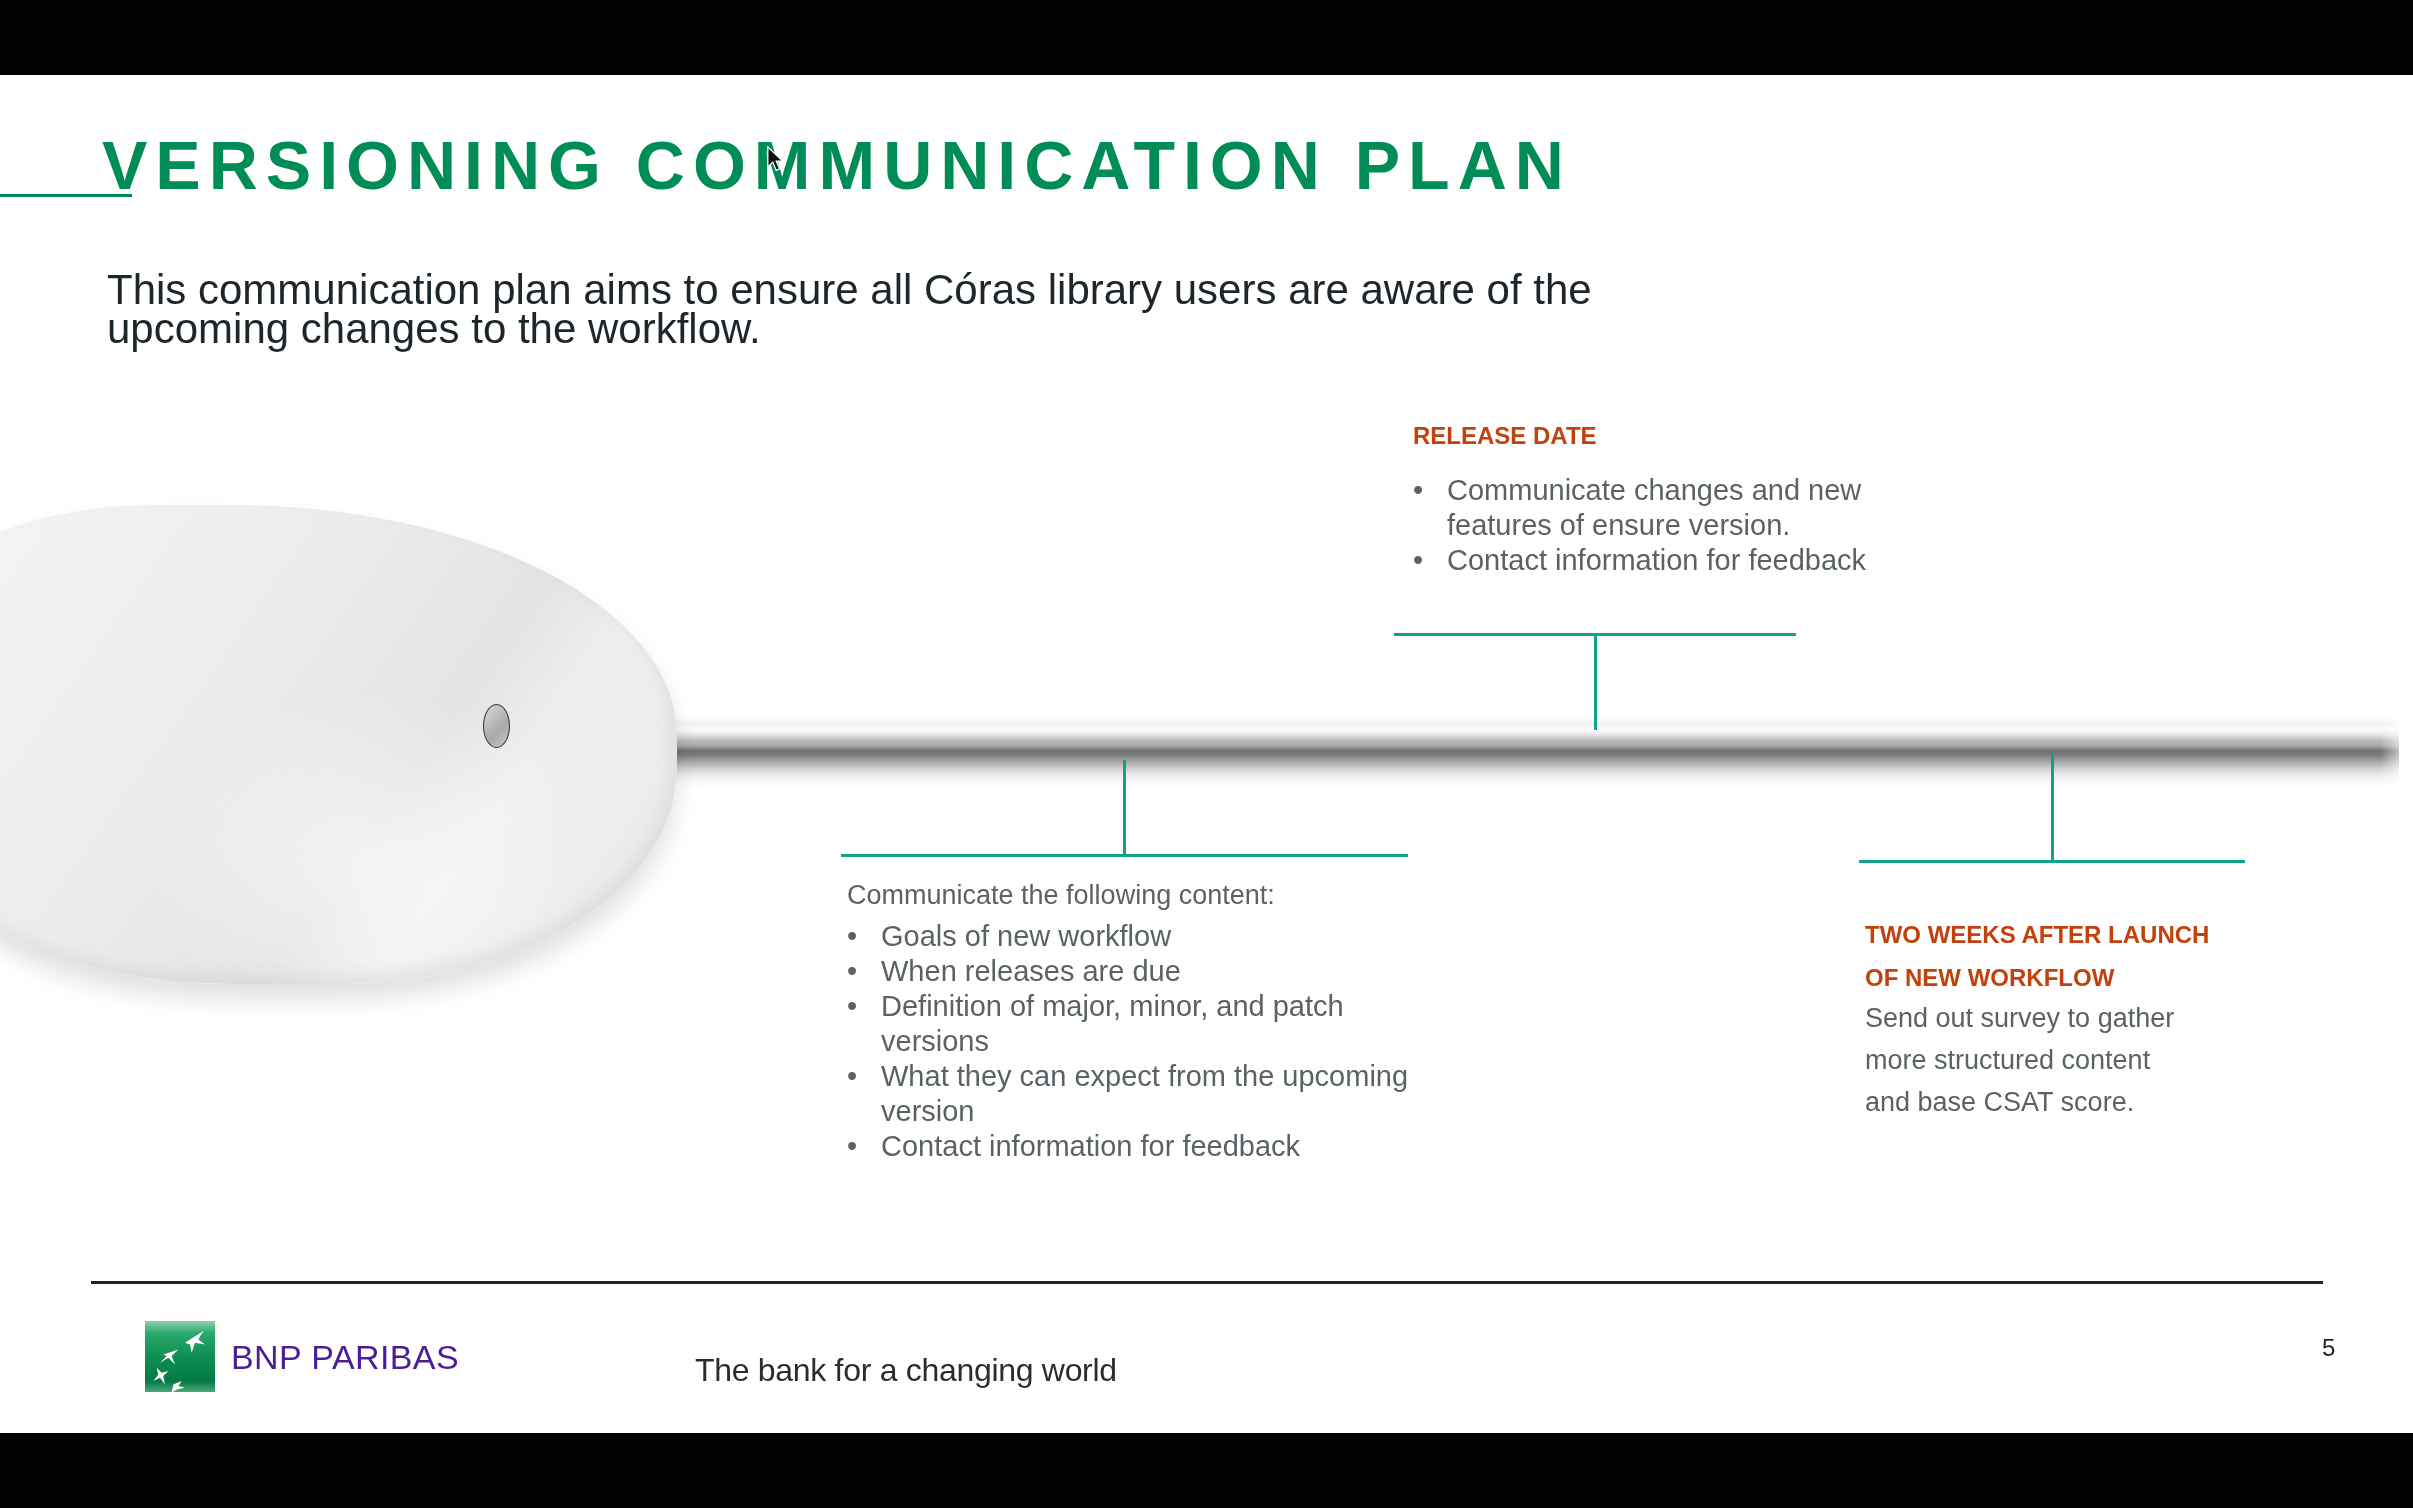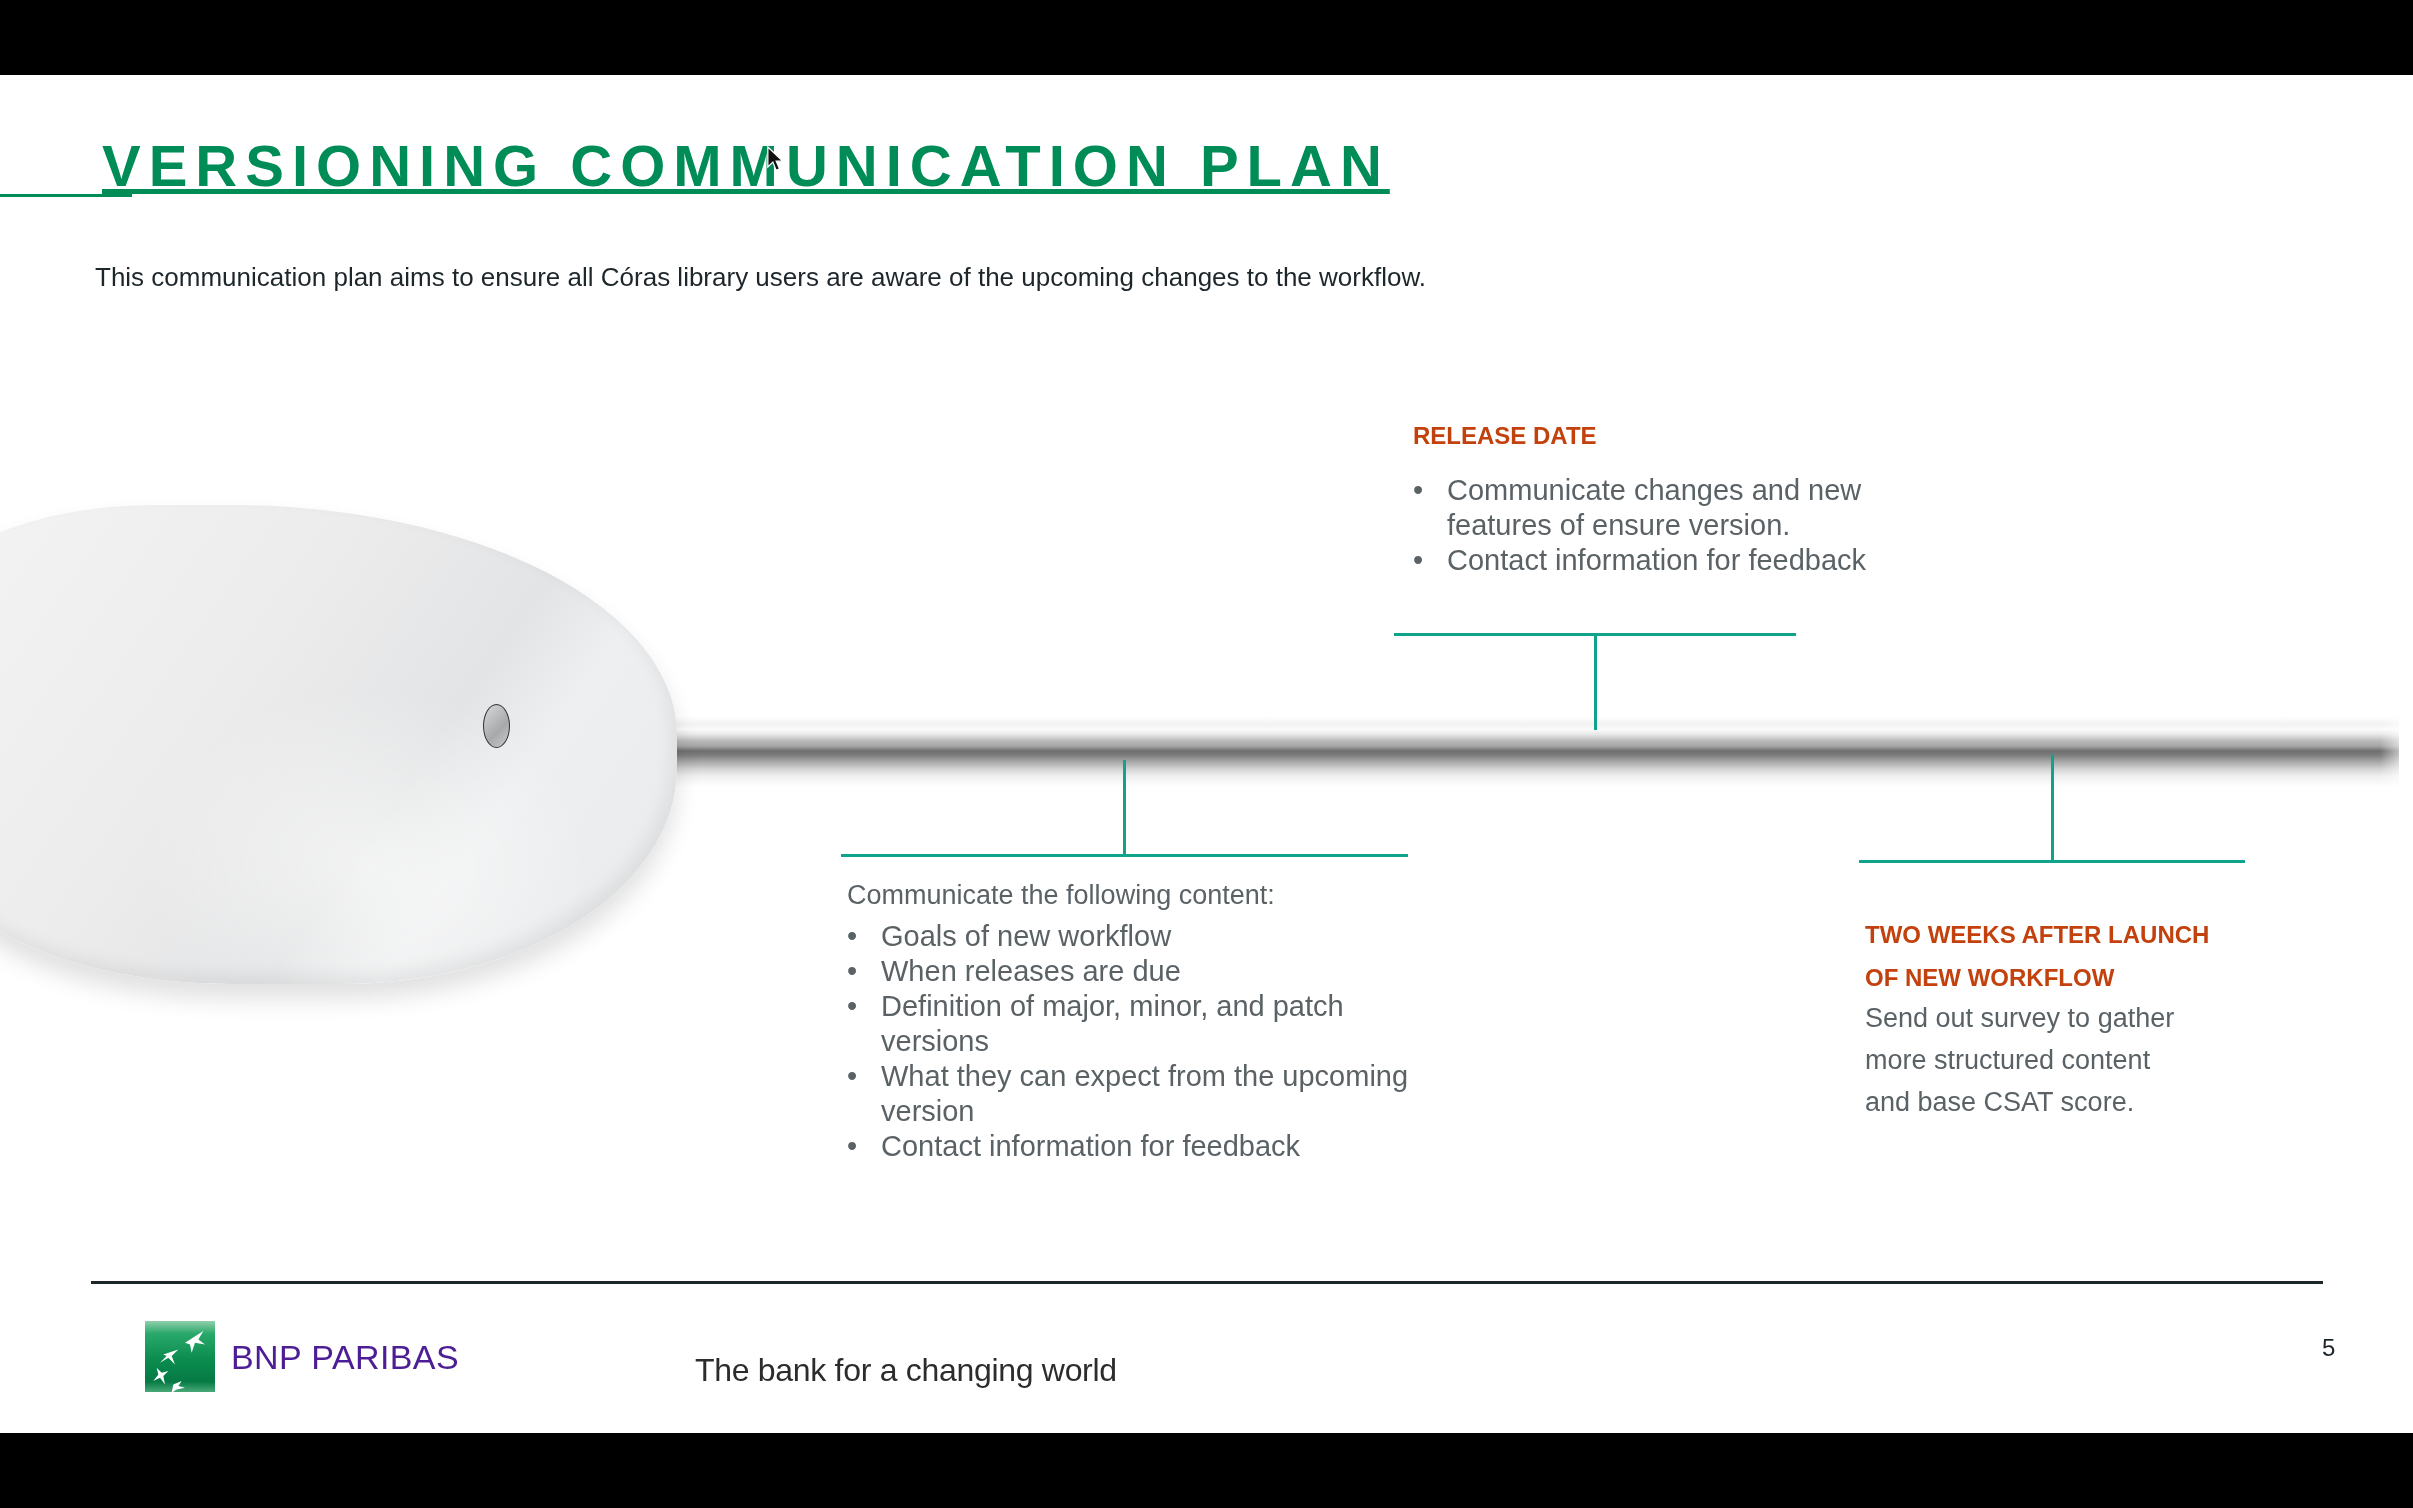--- a/index.html
+++ b/index.html
@@ -7,29 +7,28 @@
     width: 2413px; height: 1508px; position: relative; overflow: hidden;
     background: #000; font-family: "Liberation Sans", sans-serif;
   }
   .topbar { position: absolute; left: 0; top: 0; width: 2413px; height: 75px; background: #000; }
   .bottombar { position: absolute; left: 0; top: 1433px; width: 2413px; height: 75px; background: #000; }
   .slide { position: absolute; left: 0; top: 75px; width: 2413px; height: 1358px; background: #fff; overflow: hidden; }
 
   
   .title {
     position: absolute; left: 85px; top: 40px; margin: 17px;
-    font-weight: bold; font-size: 58px; letter-spacing: 8px; line-height: 67px;
+    font-weight: bold; font-size: 68px; letter-spacing: 8px; line-height: 67px;
     white-space: nowrap;
-    text-decoration: underline;
   }
   .title-rule { position: absolute; left: 0; top: 119px; width: 132px; height: 2.5px; }
 
   .intro {
-    position: absolute; left: 95px; top: 183px; width: 1508px; margin: 0;
-    font-size: 26px; line-height: 39px; color: #1d262b;
+    position: absolute; left: 95px; top: 183px; width: 1508px; margin: 12px;
+    font-size: 42px; line-height: 39px; color: #1d262b;
   }
 
   
   .cable {
     position: absolute; left: 662px; top: 641px; width: 1737px; height: 75px;
     background: linear-gradient(to bottom,
       rgba(255,255,255,0) 0px, #f2f2f2 8.4px, #fbfbfb 13.4px, #e8e8e8 18.4px,
       #b9b9b9 25px, #a6a6a6 30px, #6e6e6e 35px, #7c7c7c 39px,
       #a9a9a9 46px, #d3d3d3 53px, #efefef 60px, #fff 71px);
   }

